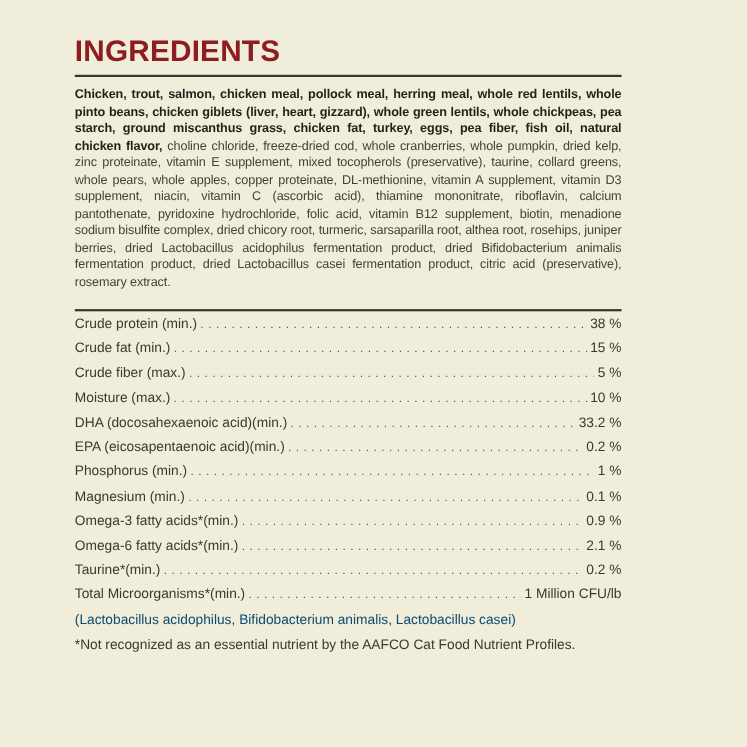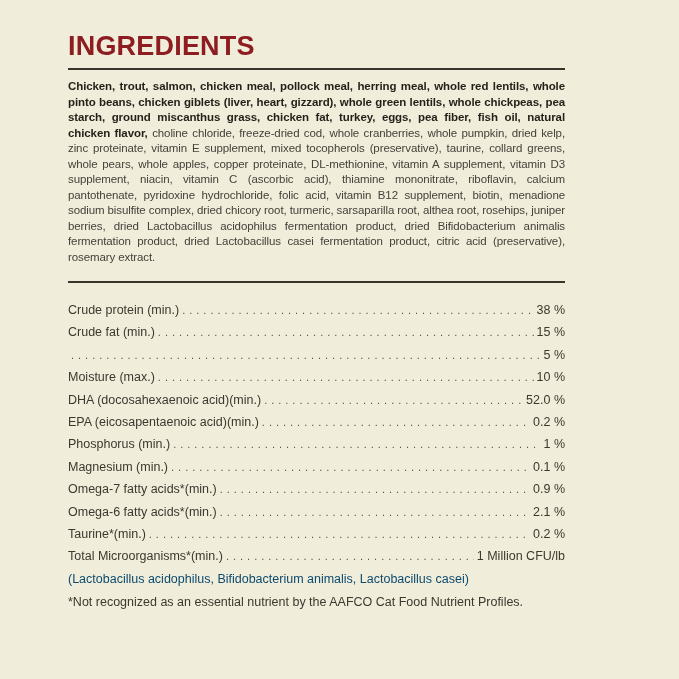--- a/index.html
+++ b/index.html
@@ -40,21 +40,21 @@
     text-align: justify;
     color: #46413a;
   }
   .ingredients-text strong {
     color: #241f18;
     font-weight: bold;
   }
 
   .ga-section { margin-top: 13px; }
 
-  .ga-table { margin-top: 16px; text-align: center; }
+  .ga-table { margin-top: 0; text-align: center; }
 
   .ga-row {
     display: flex;
     align-items: baseline;
     line-height: 22.4px;
     height: 22.4px;
     font-size: 12.5px;
     color: #3d382f;
     overflow: hidden;
   }
@@ -108,34 +108,35 @@
     <span class="ga-value">38 %</span>
   </div>
 
   <div class="ga-row">
     <span class="ga-label">Crude fat (min.)</span>
     <span class="ga-dots"></span>
     <span class="ga-value">15 %</span>
   </div>
 
   <div class="ga-row">
+    <span class="ga-label">Crude fiber (max.)</span>
     <span class="ga-dots"></span>
     <span class="ga-value">5 %</span>
   </div>
 
   <div class="ga-row">
     <span class="ga-label">Moisture (max.)</span>
     <span class="ga-dots"></span>
     <span class="ga-value">10 %</span>
   </div>
 
   <div class="ga-row">
     <span class="ga-label">DHA (docosahexaenoic acid)(min.)</span>
     <span class="ga-dots"></span>
-    <span class="ga-value">52.0 %</span>
+    <span class="ga-value">33.2 %</span>
   </div>
 
   <div class="ga-row">
     <span class="ga-label">EPA (eicosapentaenoic acid)(min.)</span>
     <span class="ga-dots"></span>
     <span class="ga-value">0.2 %</span>
   </div>
 
 
   <div class="ga-row">
@@ -144,21 +145,21 @@
     <span class="ga-value">1 %</span>
   </div>
 
   <div class="ga-row">
     <span class="ga-label">Magnesium (min.)</span>
     <span class="ga-dots"></span>
     <span class="ga-value">0.1 %</span>
   </div>
 
   <div class="ga-row">
-    <span class="ga-label">Omega-7 fatty acids*(min.)</span>
+    <span class="ga-label">Omega-3 fatty acids*(min.)</span>
     <span class="ga-dots"></span>
     <span class="ga-value">0.9 %</span>
   </div>
 
   <div class="ga-row">
     <span class="ga-label">Omega-6 fatty acids*(min.)</span>
     <span class="ga-dots"></span>
     <span class="ga-value">2.1 %</span>
   </div>
 

